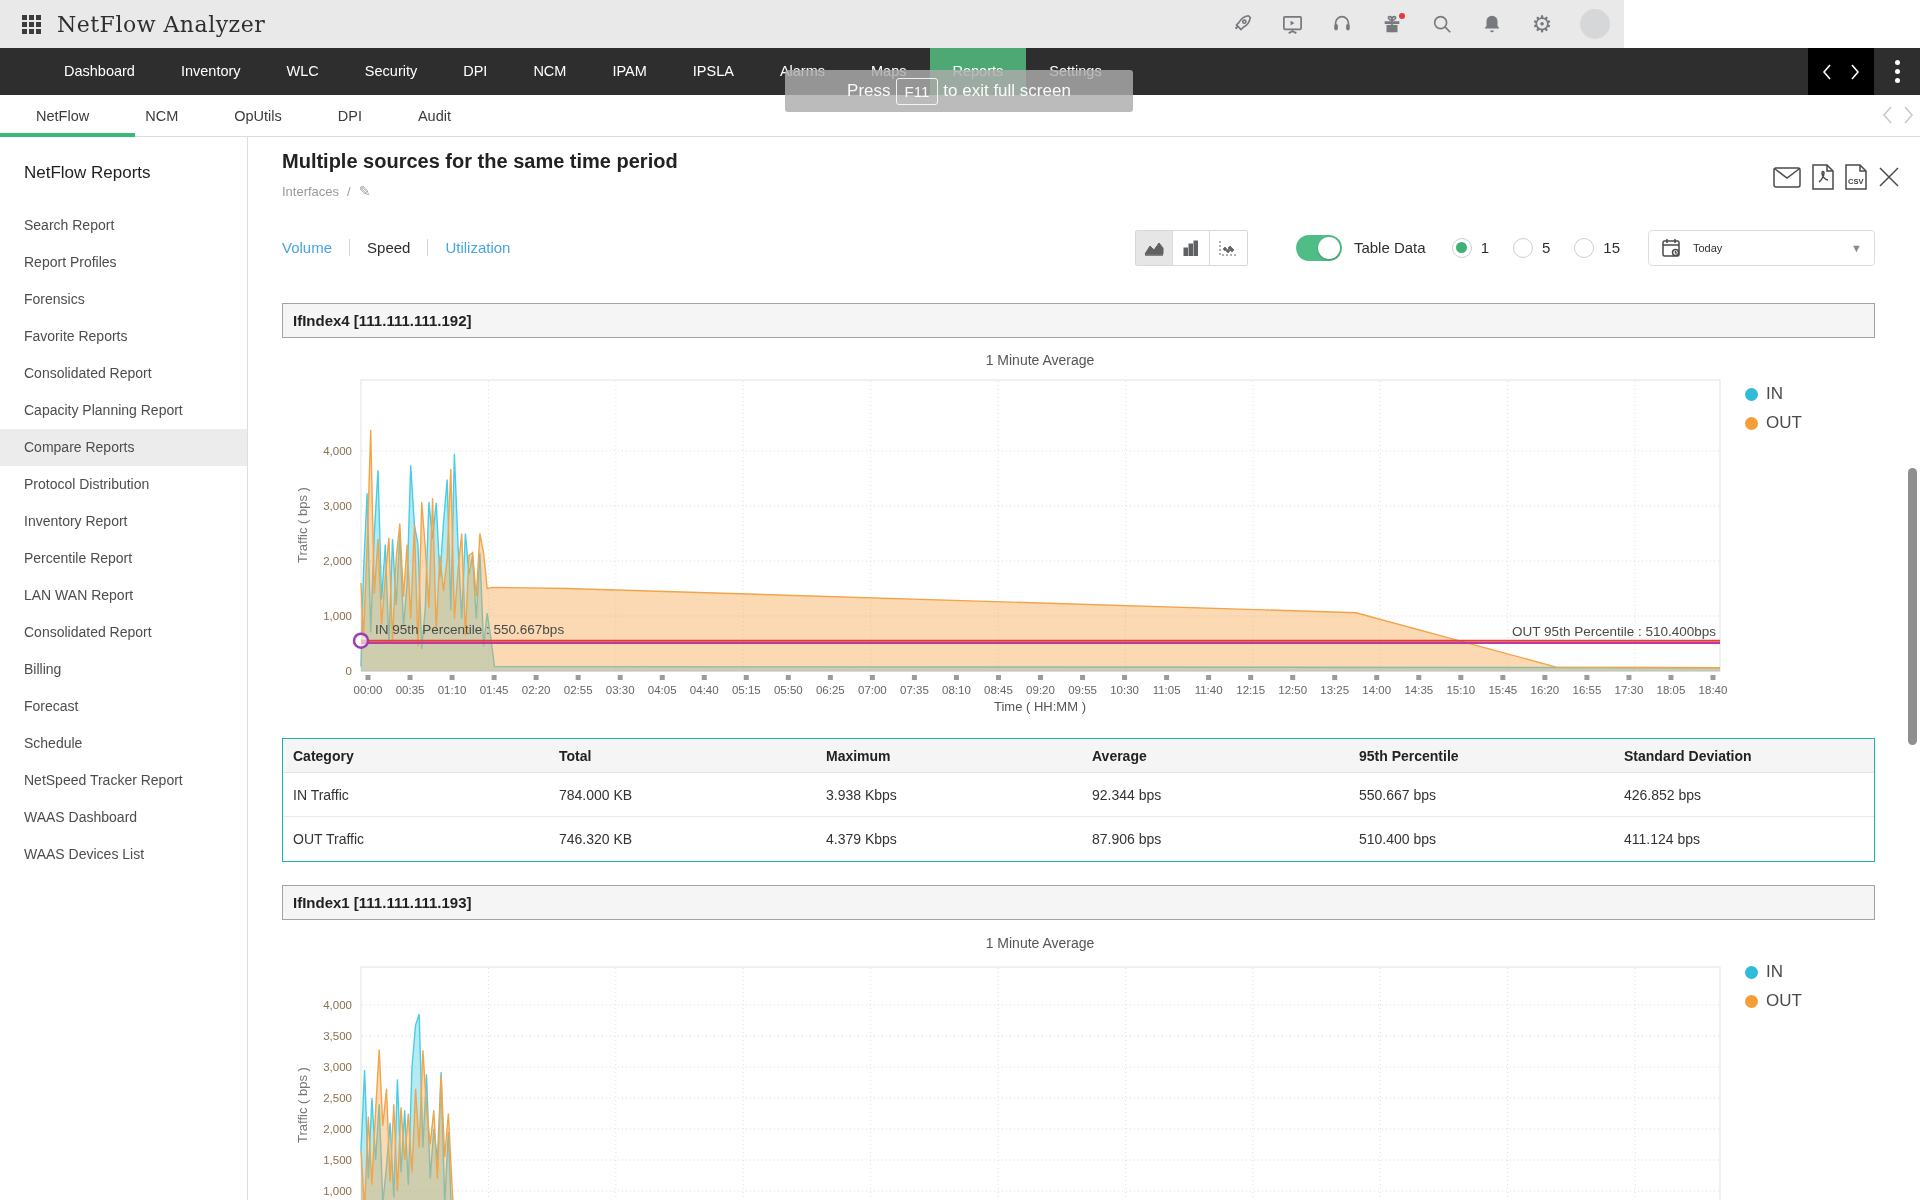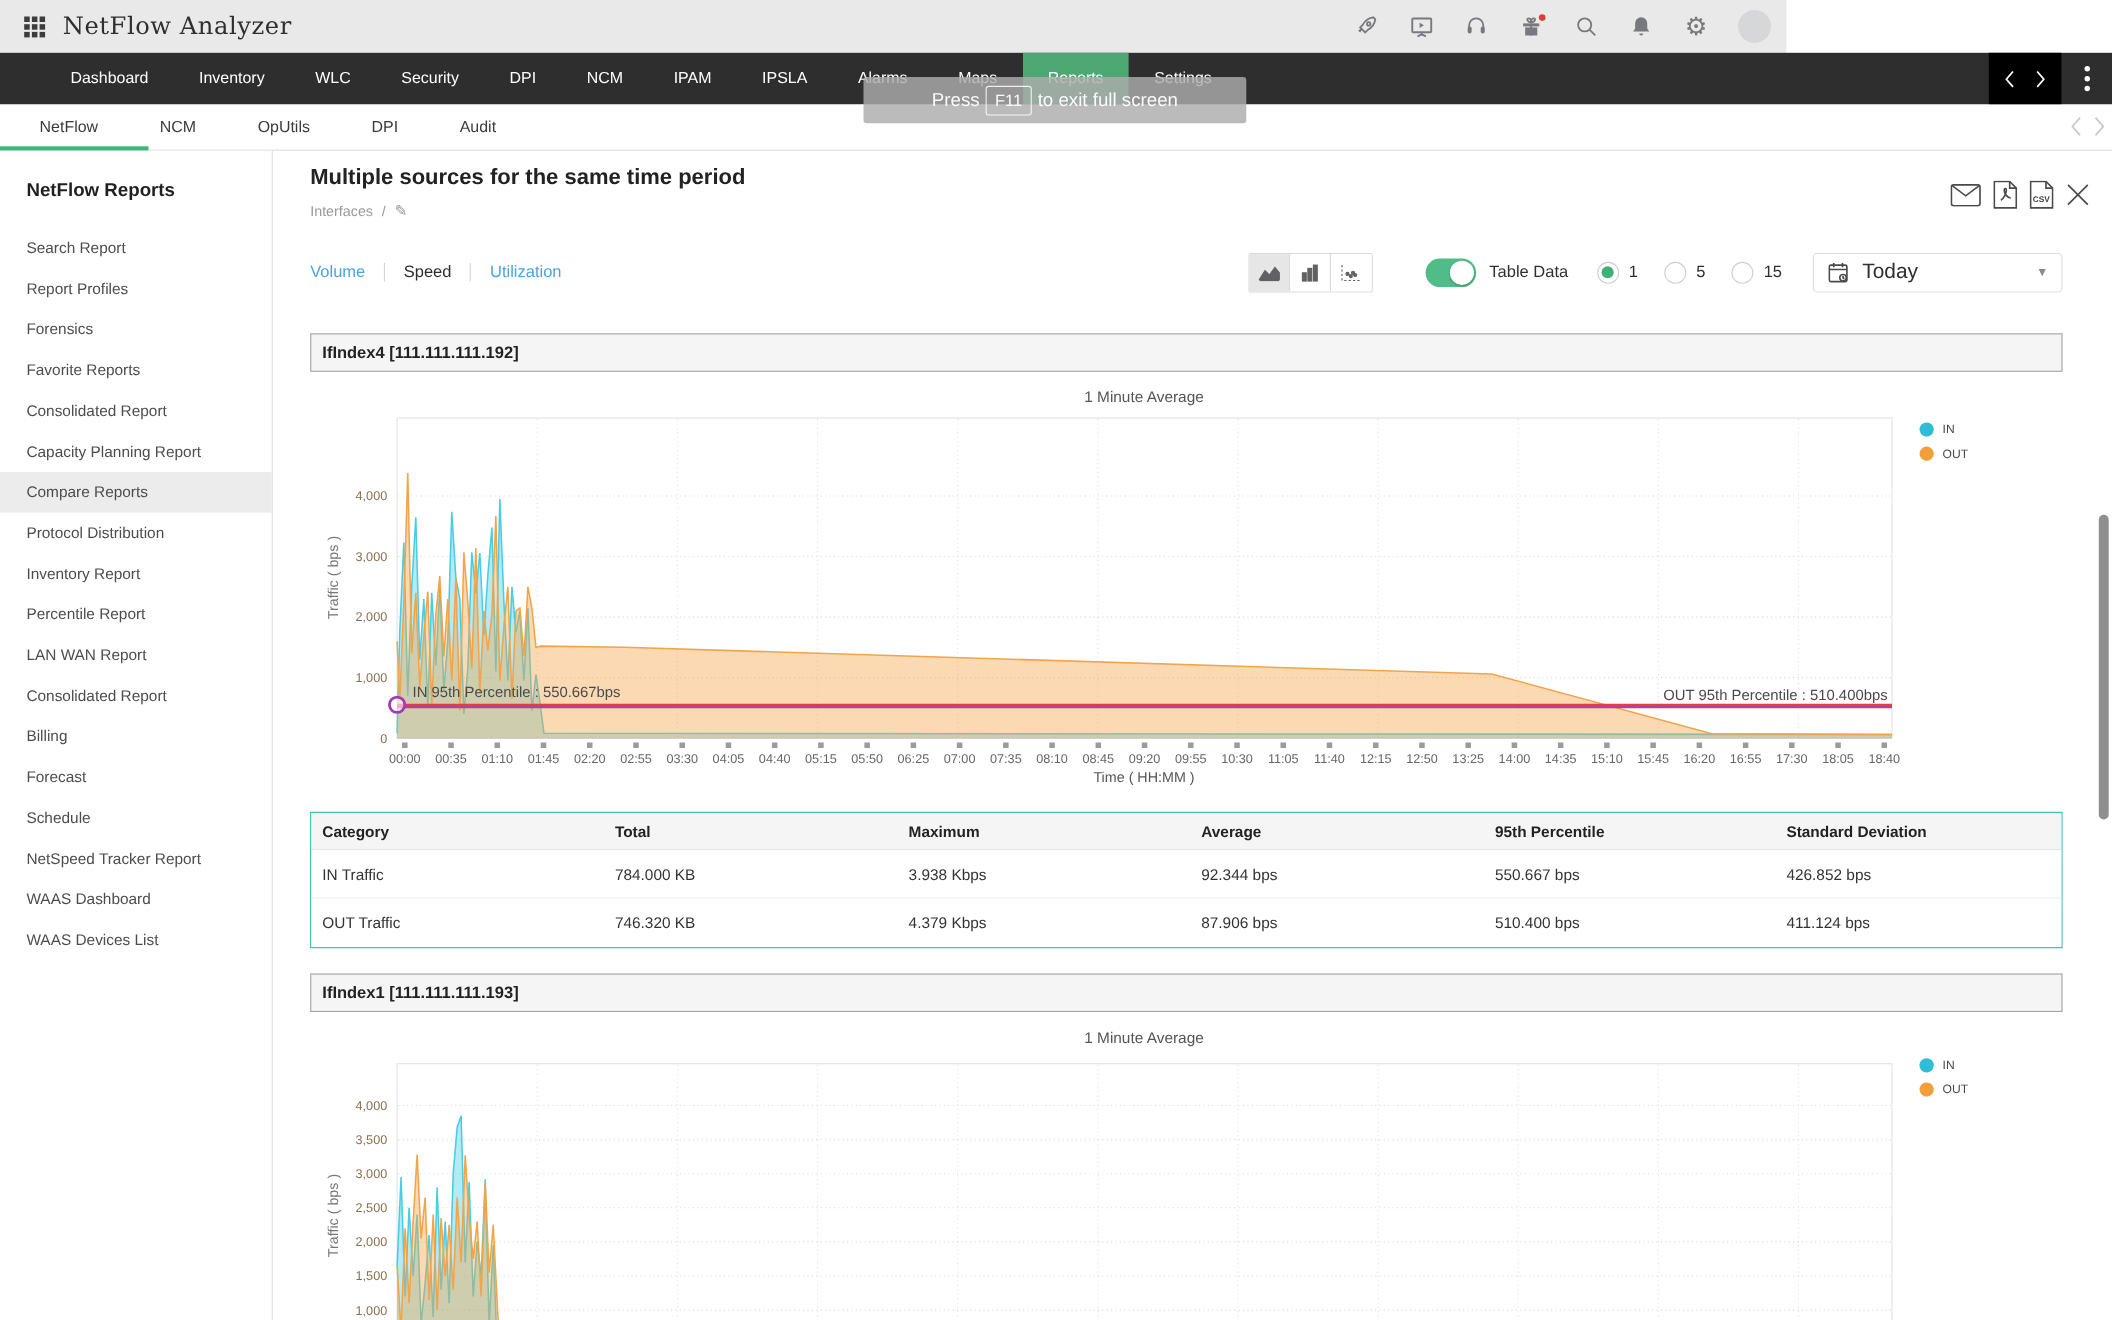--- a/index.html
+++ b/index.html
@@ -41,21 +41,21 @@
   
   .subnav { position:absolute; left:0; top:95px; width:1920px; height:42px; background:#fff; border-bottom:1px solid #dcdcdc;}
   .subnav-items { display:flex; padding-left:8px; height:100%; align-items:center;}
   .subnav-item { font-size:14.5px; color:#3b3b3b; padding:0 28px; cursor:pointer;}
   .subnav-underline { position:absolute; left:0; bottom:-1px; width:135px; height:4px; background:#3ab878;}
   .subnav-pager { position:absolute; right:6px; top:11px; display:flex; gap:10px;}
   .subnav-pager svg { stroke:#c9c9c9; fill:none; stroke-width:1.6; cursor:pointer;}
 
   
   .sidebar { position:absolute; left:0; top:137px; width:248px; height:1063px; background:#fff; border-right:1px solid #ddd;}
-  .sidebar-title { font-size:17px; font-weight:bold; color:#1f1f1f; padding:26px 0 0 24px;}
+  .sidebar-title { font-size:17px; font-weight:normal; color:#1f1f1f; padding:26px 0 0 24px;}
   .sidebar-list { margin-top:24px; }
   .sidebar-item { font-size:14px; color:#4d4d4d; line-height:37px; padding-left:24px; cursor:pointer; white-space:nowrap;}
   .sidebar-item.selected { background:#ececec; }
 
   
   .page-title { position:absolute; left:282px; top:150px; font-size:20px; font-weight:bold; color:#222;}
   .breadcrumb { position:absolute; left:282px; top:183px; font-size:13px; color:#9a9a9a; display:flex; gap:8px; align-items:center;}
   .pencil { color:#9a9a9a; font-size:14px; cursor:pointer;}
   .export-icons { position:absolute; right:20px; top:164px; display:flex; gap:11px; align-items:center;}
   .eicon { cursor:pointer; display:flex; align-items:center;}
@@ -75,32 +75,32 @@
   .toggle { width:46px; height:26px; border-radius:13px; background:#50bd88; position:relative; margin-left:48px; cursor:pointer;}
   .toggle .knob { position:absolute; right:2px; top:2px; width:22px; height:22px; border-radius:50%; background:#fff; box-shadow:0 1px 2px rgba(0,0,0,.25);}
   .toggle-label { font-size:15px; color:#2f2f2f; margin-left:12px;text-align:center;}
   .radios { display:flex; align-items:center; margin-left:26px; gap:24px;}
   .radio { display:flex; align-items:center; gap:9px; cursor:pointer; font-size:15px; color:#2f2f2f;}
   .radio .circ { width:20px; height:20px; border-radius:50%; border:1px solid #cfcfcf; background:#fff; display:flex; align-items:center; justify-content:center;}
   .radio.sel .circ i { width:11px; height:11px; border-radius:50%; background:#3db273; display:block;}
   .datebox { margin-left:28px; width:227px; height:36px; border:1px solid #ddd; border-radius:4px; background:#fff;
     display:flex; align-items:center; cursor:pointer; position:relative;}
   .datebox svg { margin-left:13px; stroke:#4a4a4a; fill:none; stroke-width:1.5;}
-  .datebox .dlabel { font-size:19px; color:#2f2f2f; margin-left:12px;}
+  .datebox .dlabel { font-size:11px; color:#2f2f2f; margin-left:12px;}
   .datebox .caret { position:absolute; right:12px; color:#8a8a8a; font-size:11px;}
 
   
   .section-bar { position:absolute; left:282px; width:1593px; height:35px; background:#f5f5f6; border:1px solid #a3a3a3;
     line-height:33px; padding-left:10px; font-size:15px; font-weight:bold; color:#222;}
   .chart-title { position:absolute; left:840px; width:400px; text-align:center; font-size:14px; color:#555;}
   .ylabel { position:absolute; left:225px; width:160px; height:20px; text-align:center; font-size:13px; color:#777;
     transform:rotate(-90deg); }
   .xlabel { position:absolute; left:940px; top:699px; width:200px; text-align:center; font-size:13px; color:#555;}
   .legend { position:absolute; left:1745px; display:flex; flex-direction:column; gap:9px;}
-  .legend-item { display:flex; align-items:center; gap:8px; font-size:11px; color:#4a4a4a; cursor:pointer;}
+  .legend-item { display:flex; align-items:center; gap:8px; font-size:17px; color:#4a4a4a; cursor:pointer;}
   .legend-item .dot { width:13px; height:13px; border-radius:50%; }
 
   .stats-table { position:absolute; left:282px; top:738px; width:1593px; border:1px solid #14b8a6; font-size:14px;}
   .t-row { display:grid; grid-template-columns:266px 267px 266px 267px 265px auto; align-items:center;}
   .t-head { background:#f5f5f6; height:34px; font-weight:bold; color:#222; border-bottom:1px solid #e2e2e2;}
   .t-body-row { height:44px; color:#333; border-bottom:1px solid #e9e9e9; background:#fff;}
   .t-body-row:last-child { border-bottom:none; }
   .t-cell { padding-left:10px; }
 
   #chart-layer { position:absolute; left:0; top:0; z-index:5; pointer-events:none;}

